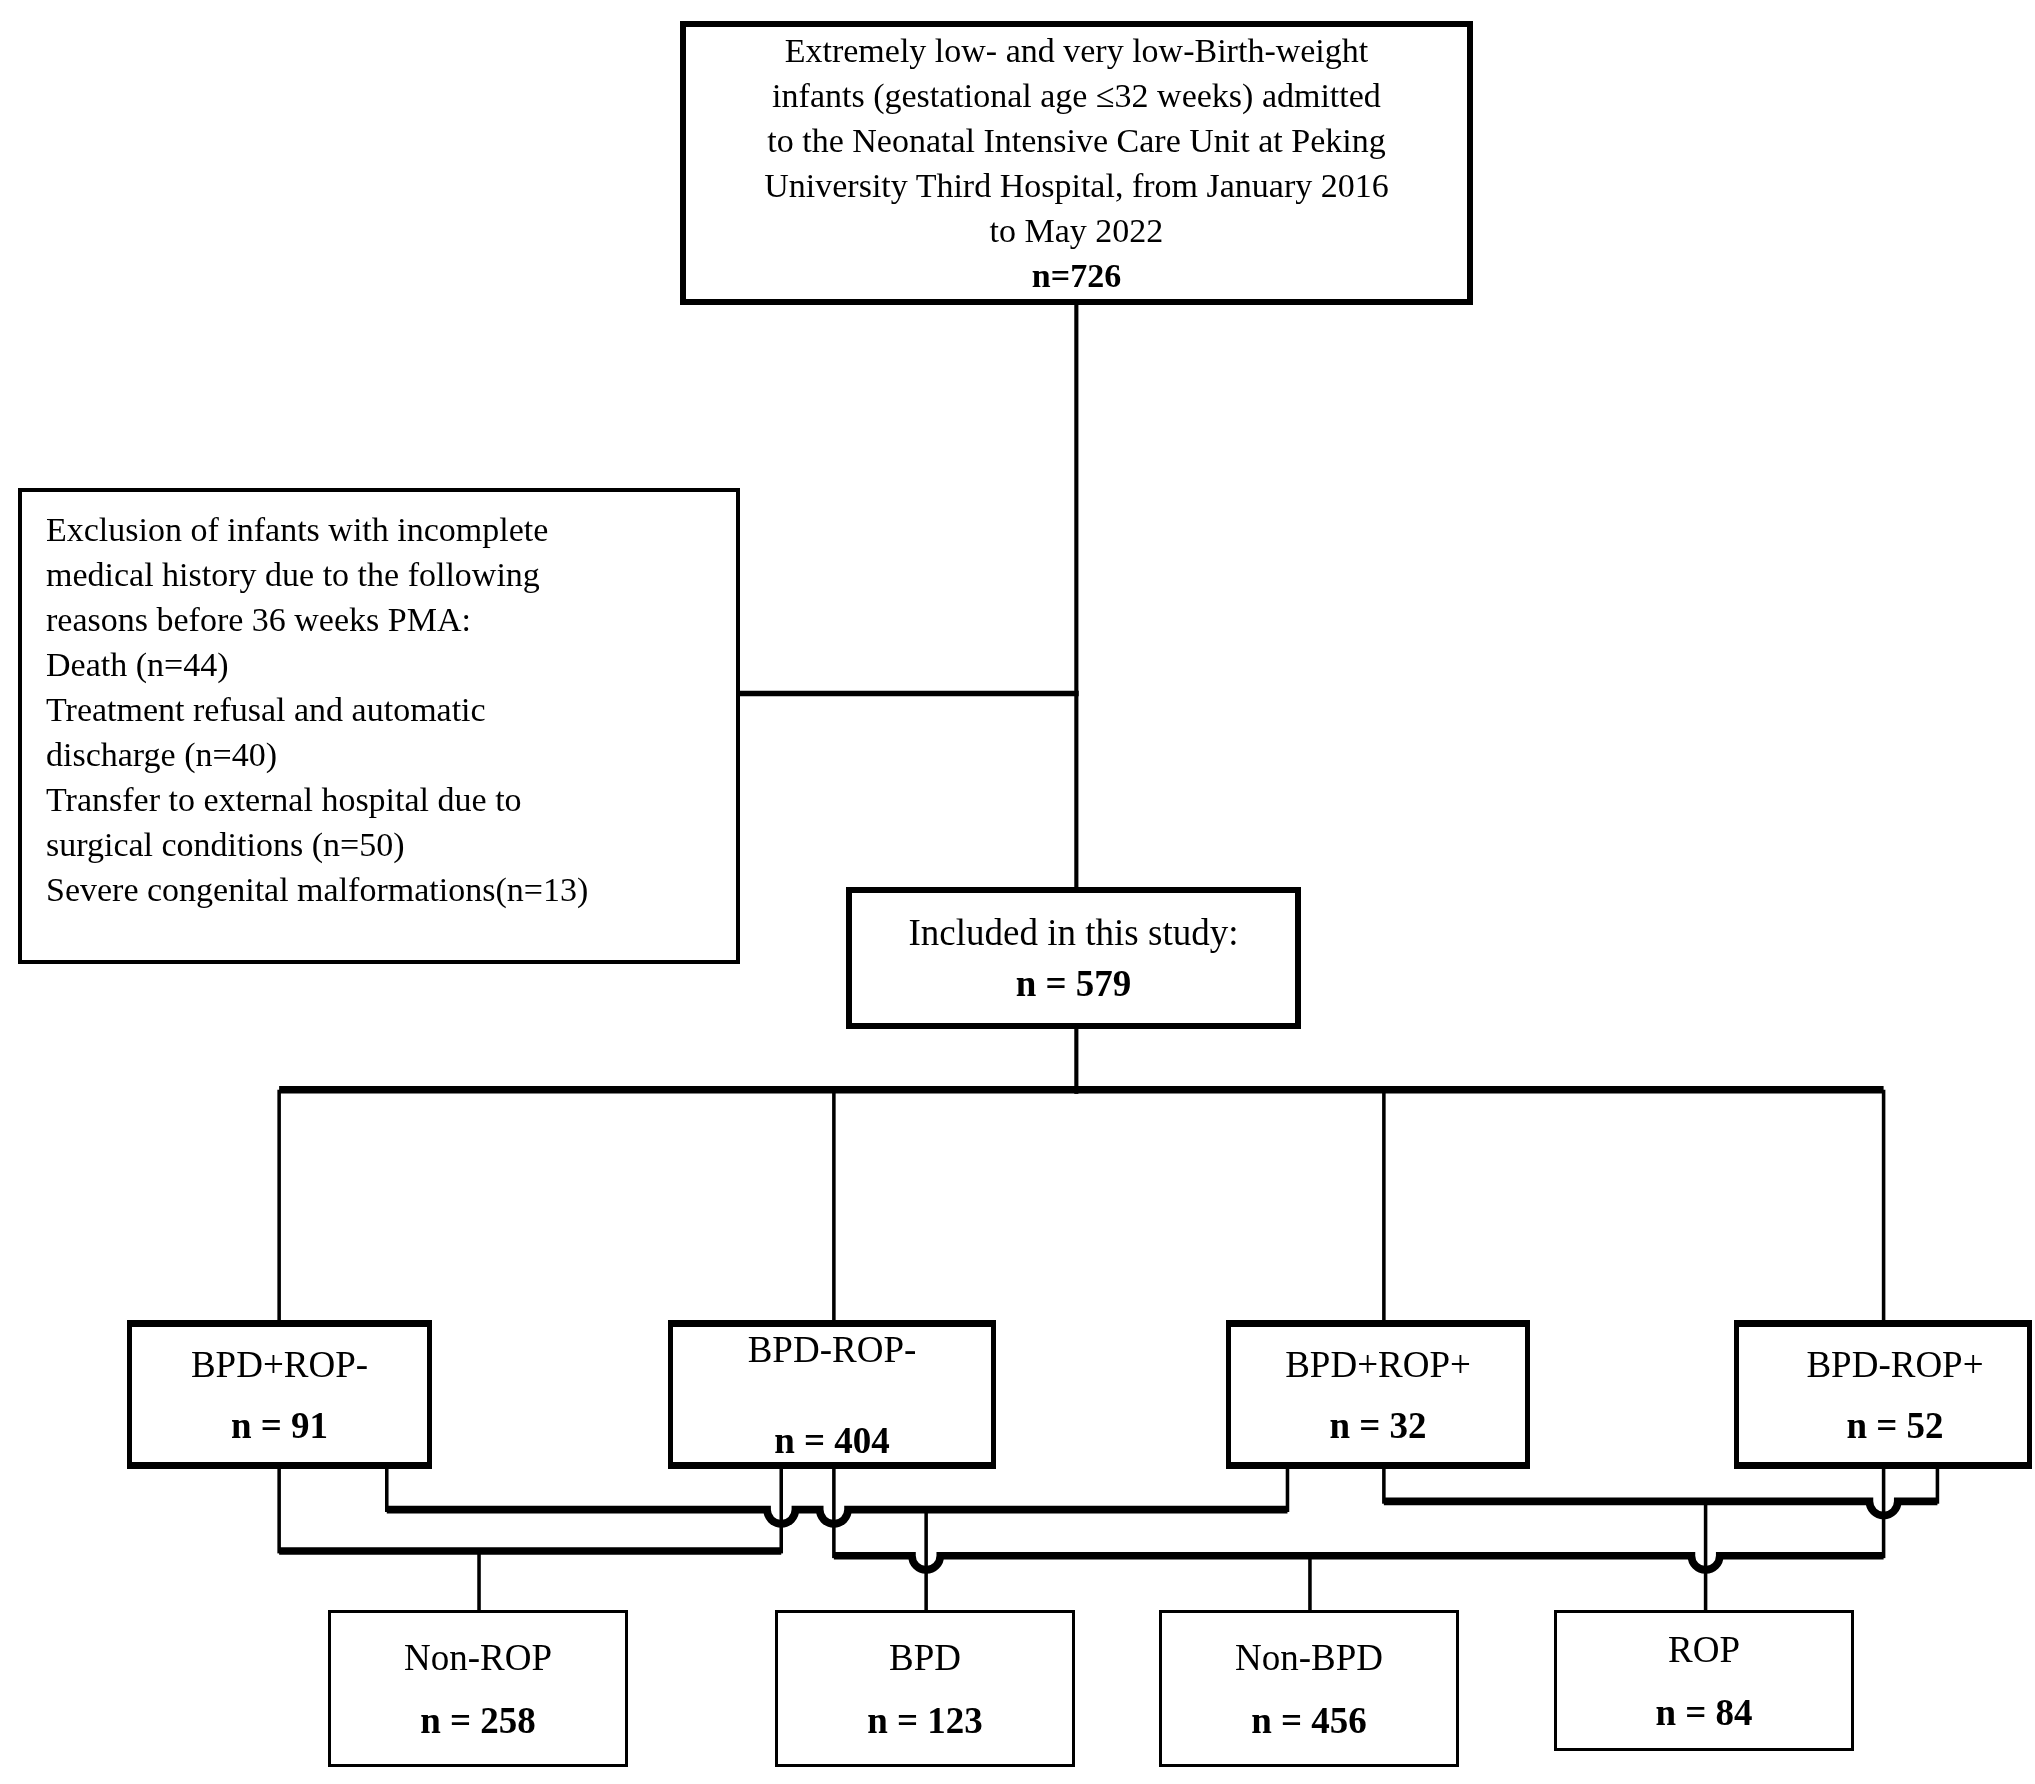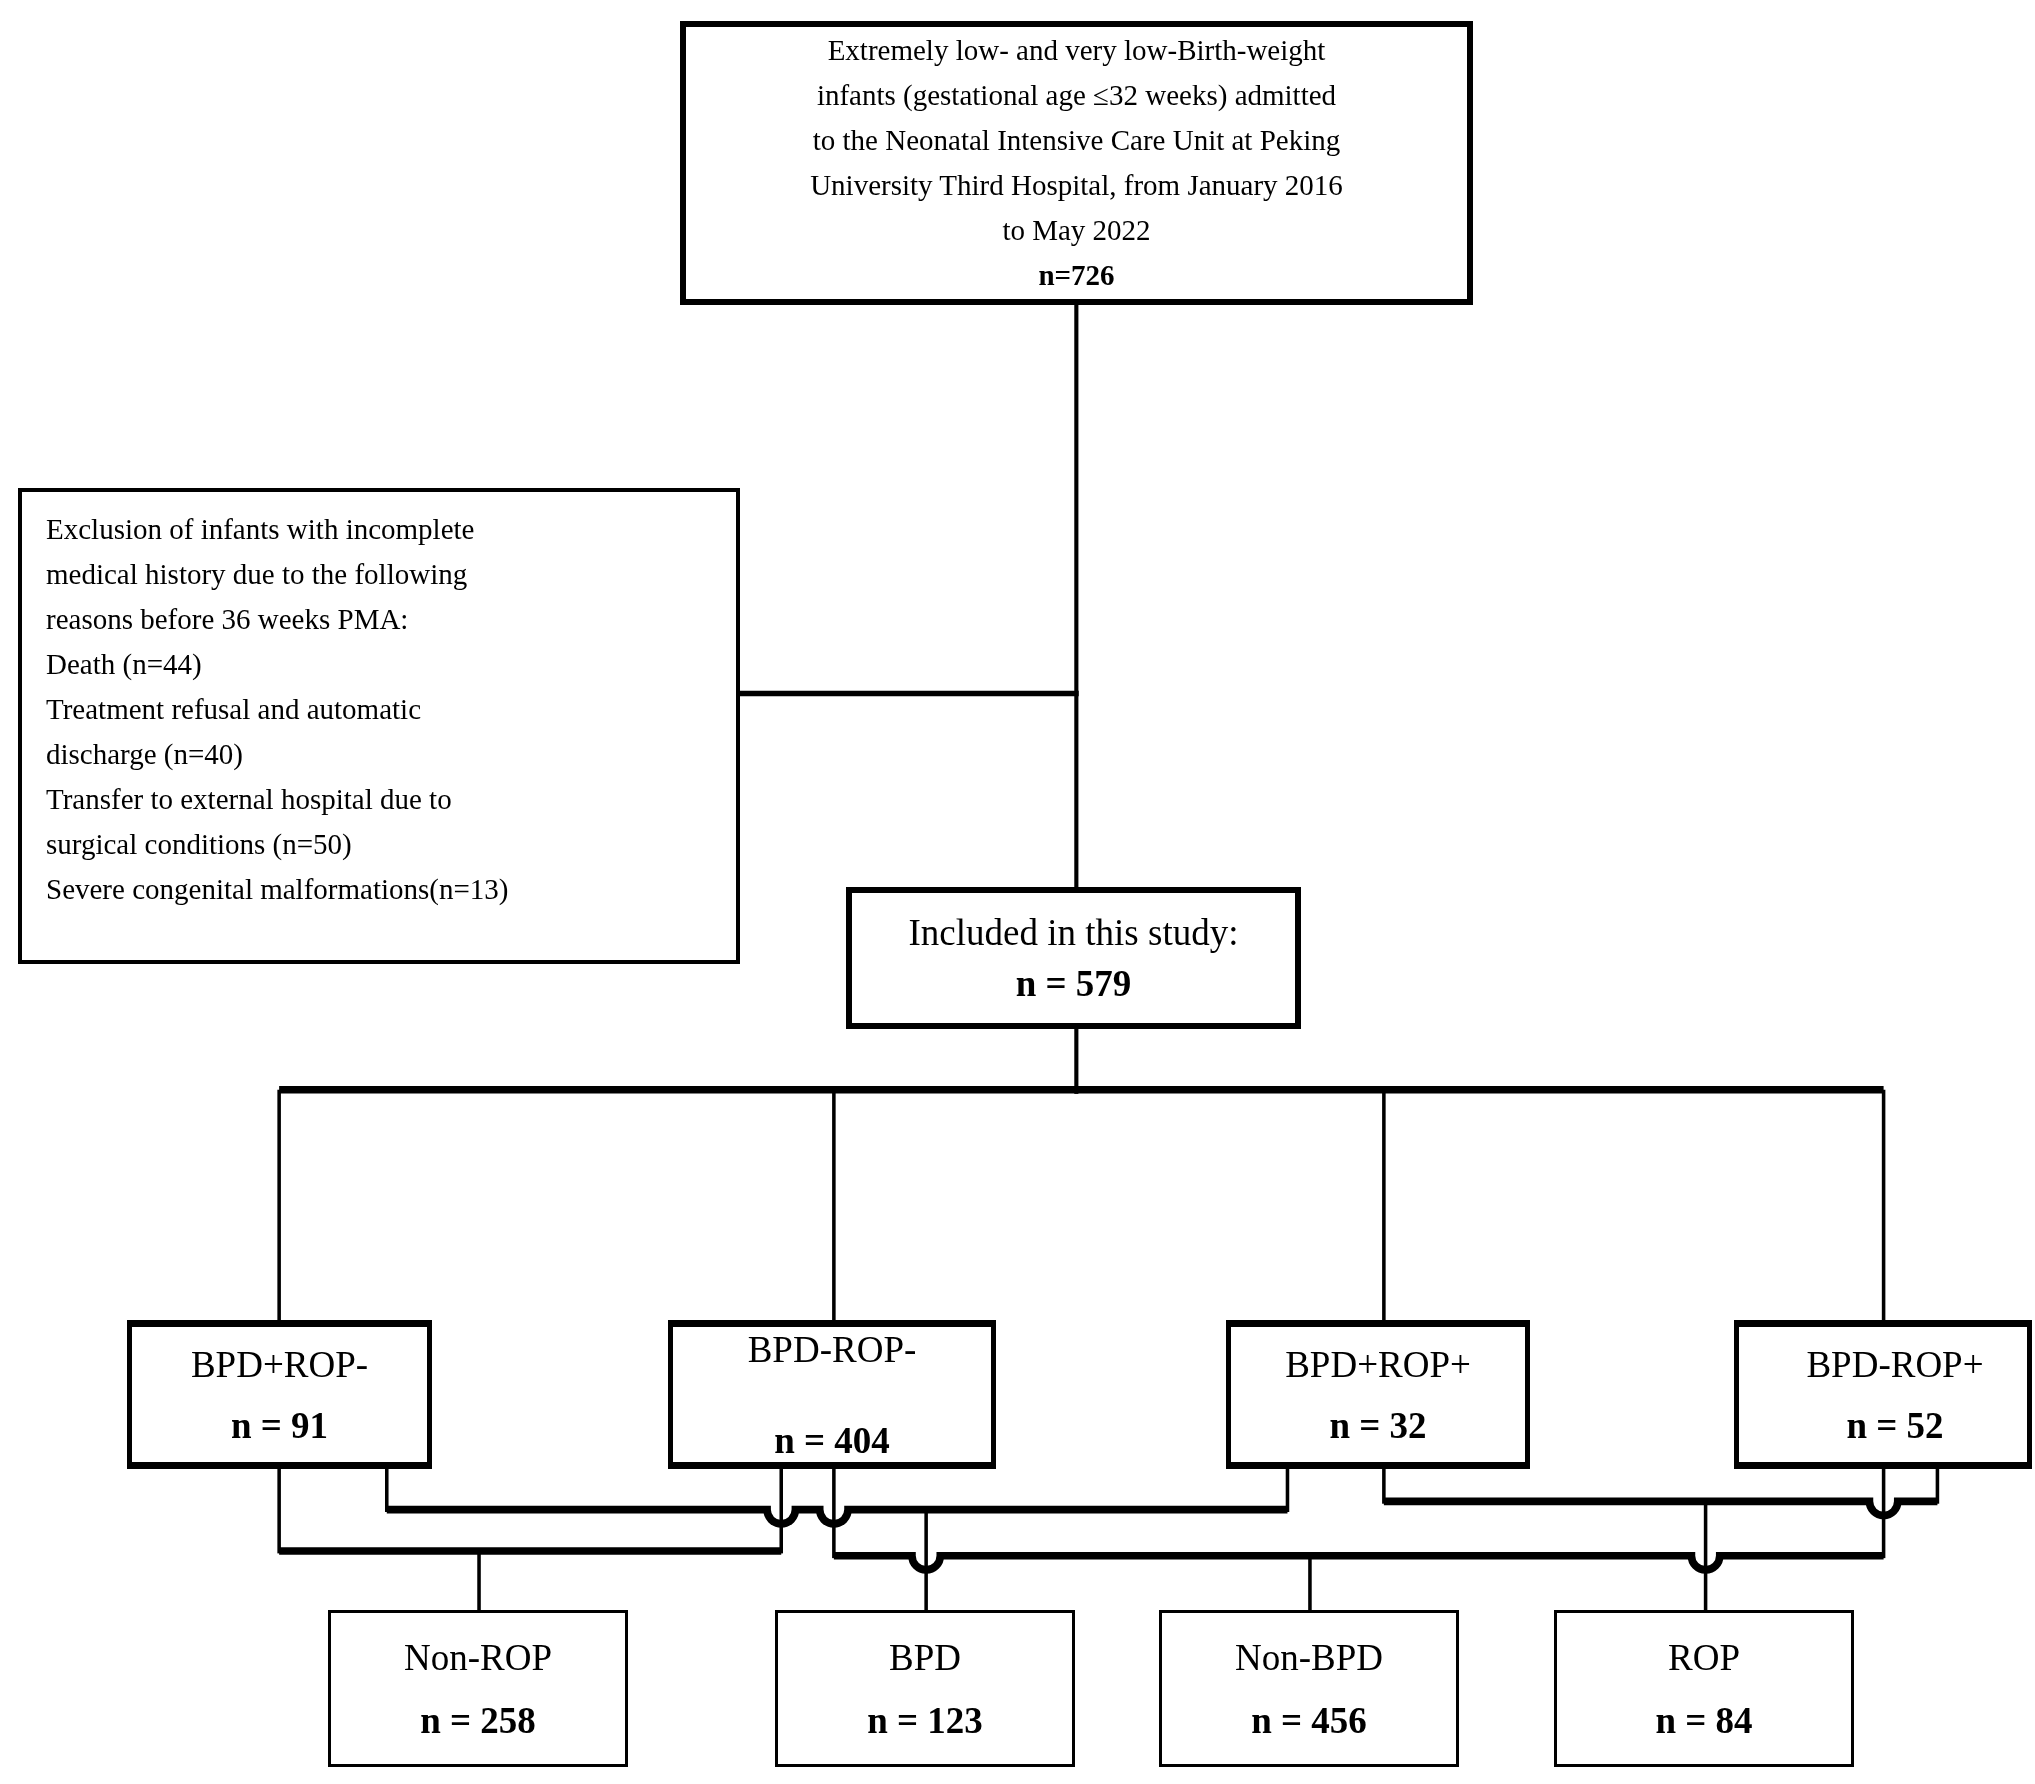--- a/index.html
+++ b/index.html
@@ -4,21 +4,21 @@
 <style>
   html,body{margin:0;padding:0;background:#ffffff;}
   .stage{position:relative;width:2035px;height:1785px;background:#ffffff;
          font-family:"Liberation Serif","DejaVu Serif",serif;color:#000;}
   .wires{position:absolute;left:0;top:0;z-index:1;}
   .wires path{stroke:#000;fill:none;}
   .box{position:absolute;z-index:2;background:#ffffff;border:4.7px solid #000;
        box-sizing:border-box;display:flex;flex-direction:column;
        align-items:center;justify-content:center;text-align:center;overflow:hidden;}
   .pre{white-space:pre-line;}
-  .para{font-size:29px;line-height:45px;}
+  .para{font-size:34px;line-height:45px;}
   .box-top{border-width:6px;}
   .box-exclusion{border-width:4.7px;align-items:flex-start;justify-content:flex-start;
                  text-align:left;padding:15.4px 24px;}
   .box-included{border-width:6px;font-size:37px;line-height:51px;}
   .box-group{border-width:5.3px;border-top-width:7.7px;border-bottom-width:7.7px;
              font-size:37px;line-height:43px;gap:18px;}
   .box-outcome{border-width:3px;font-size:37px;line-height:43px;gap:20px;}
   .nline{font-weight:bold;}
 </style>
 </head>
@@ -112,19 +112,19 @@
     <span class="nline">n = 258</span>
   </div>
   <div class="box box-outcome" style="left:775px;top:1610px;width:300px;height:157px;">
     <span>BPD</span>
     <span class="nline">n = 123</span>
   </div>
   <div class="box box-outcome" style="left:1159px;top:1610px;width:300px;height:157px;">
     <span>Non-BPD</span>
     <span class="nline">n = 456</span>
   </div>
-  <div class="box box-outcome" style="left:1554px;top:1610px;width:300px;height:157px;">
+  <div class="box box-outcome" style="left:1554px;top:1610px;width:300px;height:141px;">
     <span>ROP</span>
     <span class="nline">n = 84</span>
   </div>
 
 </div>
 
 
 </body></html>

